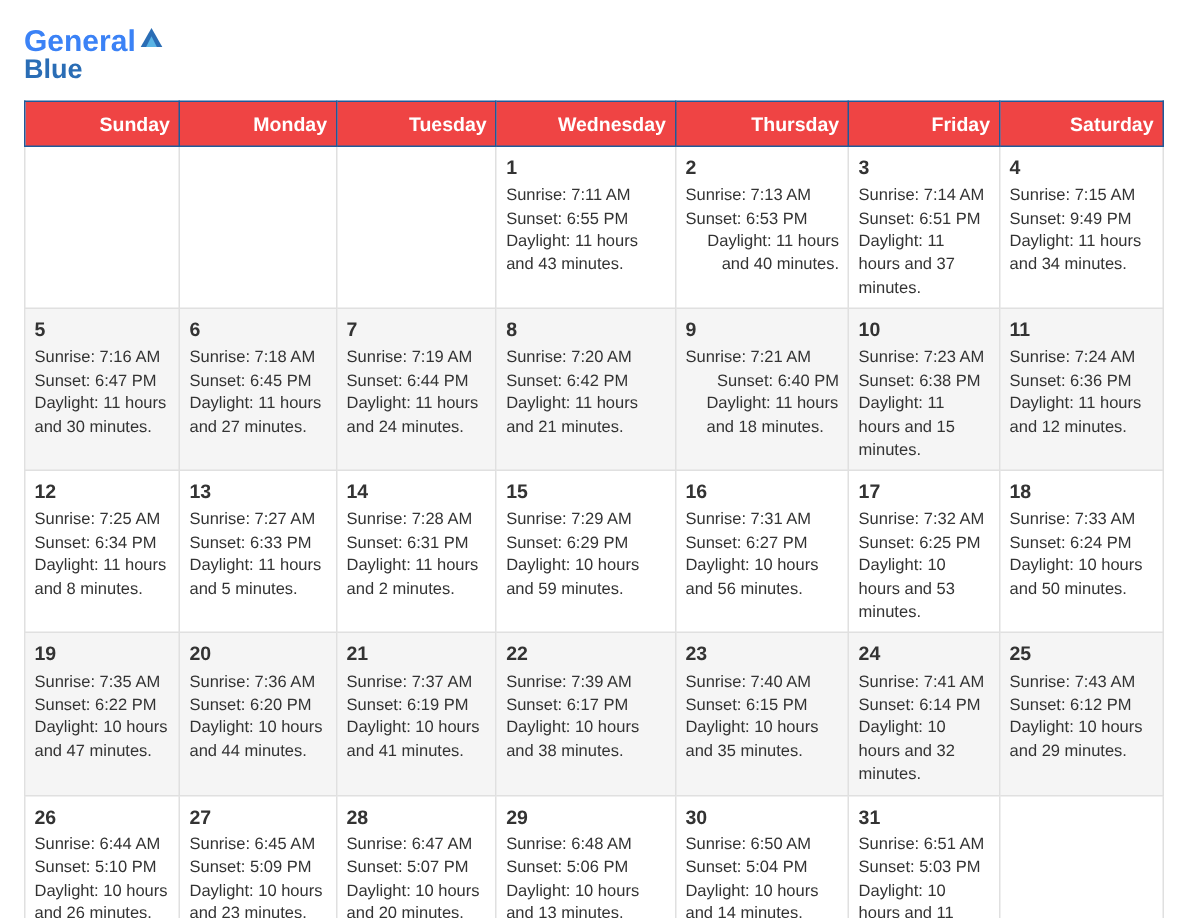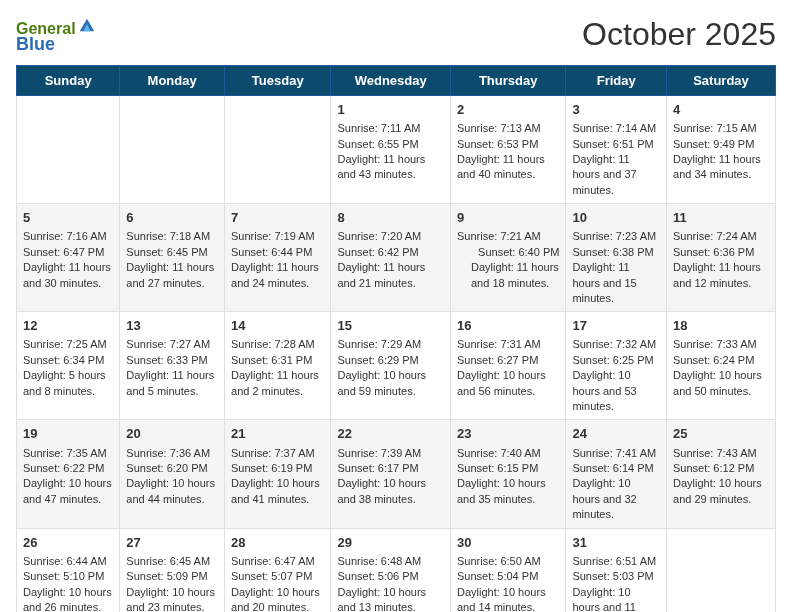--- a/index.html
+++ b/index.html
@@ -20,23 +20,23 @@
       display: flex;
       flex-direction: column;
       align-items: flex-start;
     }
     .logo-text {
       display: flex;
       align-items: baseline;
       gap: 0;
     }
     .logo-general {
-      font-size: 16px;
+      font-size: 20px;
       font-weight: bold;
-      color: #4d7c0f;
+      color: #3b82f6;
     }
     .logo-blue {
       font-size: 18px;
       font-weight: bold;
       color: #2a6db5;
     }
     .logo-icon {
       display: inline-block;
       width: 18px;
       height: 18px;
@@ -53,24 +53,24 @@
     .subtitle {
       font-size: 15px;
       color: #555;
     }
     table {
       width: 100%;
       border-collapse: collapse;
       font-size: 11px;
     }
     thead tr th {
-      background-color: #0c4a6e;
+      background-color: #ef4444;
       color: #fff;
       padding: 7px 6px;
-      text-align: center;
+      text-align: right;
       font-size: 13px;
       font-weight: bold;
       border: 1px solid #1e5a9a;
     }
     tbody tr {
       border-bottom: 1px solid #ddd;
     }
     tbody tr:nth-child(odd) {
       background-color: #fff;
     }
@@ -103,21 +103,20 @@
     <div class="logo-text">
       <span class="logo-general">General</span>
       <svg class="logo-icon" viewBox="0 0 20 18" xmlns="http://www.w3.org/2000/svg">
         <polygon points="2,16 10,2 18,16" fill="#2a6db5"></polygon>
         <polygon points="6,16 14,16 10,8" fill="#5ab4e5"></polygon>
       </svg>
     </div>
     <span class="logo-blue" style="margin-top:-4px; font-size:18px; color:#2a6db5;">Blue</span>
   </div>
   <div class="title-section">
-    <div class="main-title">October 2025</div>
   </div>
 </div>
 
 <table>
   <thead>
     <tr>
     <th>Sunday</th>
         <th>Monday</th>
         <th>Tuesday</th>
         <th>Wednesday</th>
@@ -134,21 +133,21 @@
         <td>
           <span class="day-number">1</span>
           <span style="display: block;">Sunrise: 7:11 AM</span>
           <span style="display: block;">Sunset: 6:55 PM</span>
           <span style="display: block;">Daylight: 11 hours and 43 minutes.</span>
         </td>
         <td>
           <span class="day-number">2</span>
           <span style="display: block;">Sunrise: 7:13 AM</span>
           <span style="display: block;">Sunset: 6:53 PM</span>
-          <span style="display: block;">Daylight: 11 hours and 40 minutes.</span>
+          <span style="display: block; text-align: right;">Daylight: 11 hours and 40 minutes.</span>
         </td>
         <td>
           <span class="day-number">3</span>
           <span style="display: block;">Sunrise: 7:14 AM</span>
           <span style="display: block;">Sunset: 6:51 PM</span>
           <span style="display: block;">Daylight: 11 hours and 37 minutes.</span>
         </td>
         <td>
           <span class="day-number">4</span>
           <span style="display: block;">Sunrise: 7:15 AM</span>
@@ -198,21 +197,21 @@
           <span style="display: block;">Sunrise: 7:24 AM</span>
           <span style="display: block;">Sunset: 6:36 PM</span>
           <span style="display: block;">Daylight: 11 hours and 12 minutes.</span>
         </td>
       </tr>
       <tr>
         <td>
           <span class="day-number">12</span>
           <span style="display: block;">Sunrise: 7:25 AM</span>
           <span style="display: block;">Sunset: 6:34 PM</span>
-          <span style="display: block;">Daylight: 5 hours and 8 minutes.</span>
+          <span style="display: block;">Daylight: 11 hours and 8 minutes.</span>
         </td>
         <td>
           <span class="day-number">13</span>
           <span style="display: block;">Sunrise: 7:27 AM</span>
           <span style="display: block;">Sunset: 6:33 PM</span>
           <span style="display: block;">Daylight: 11 hours and 5 minutes.</span>
         </td>
         <td>
           <span class="day-number">14</span>
           <span style="display: block;">Sunrise: 7:28 AM</span>

